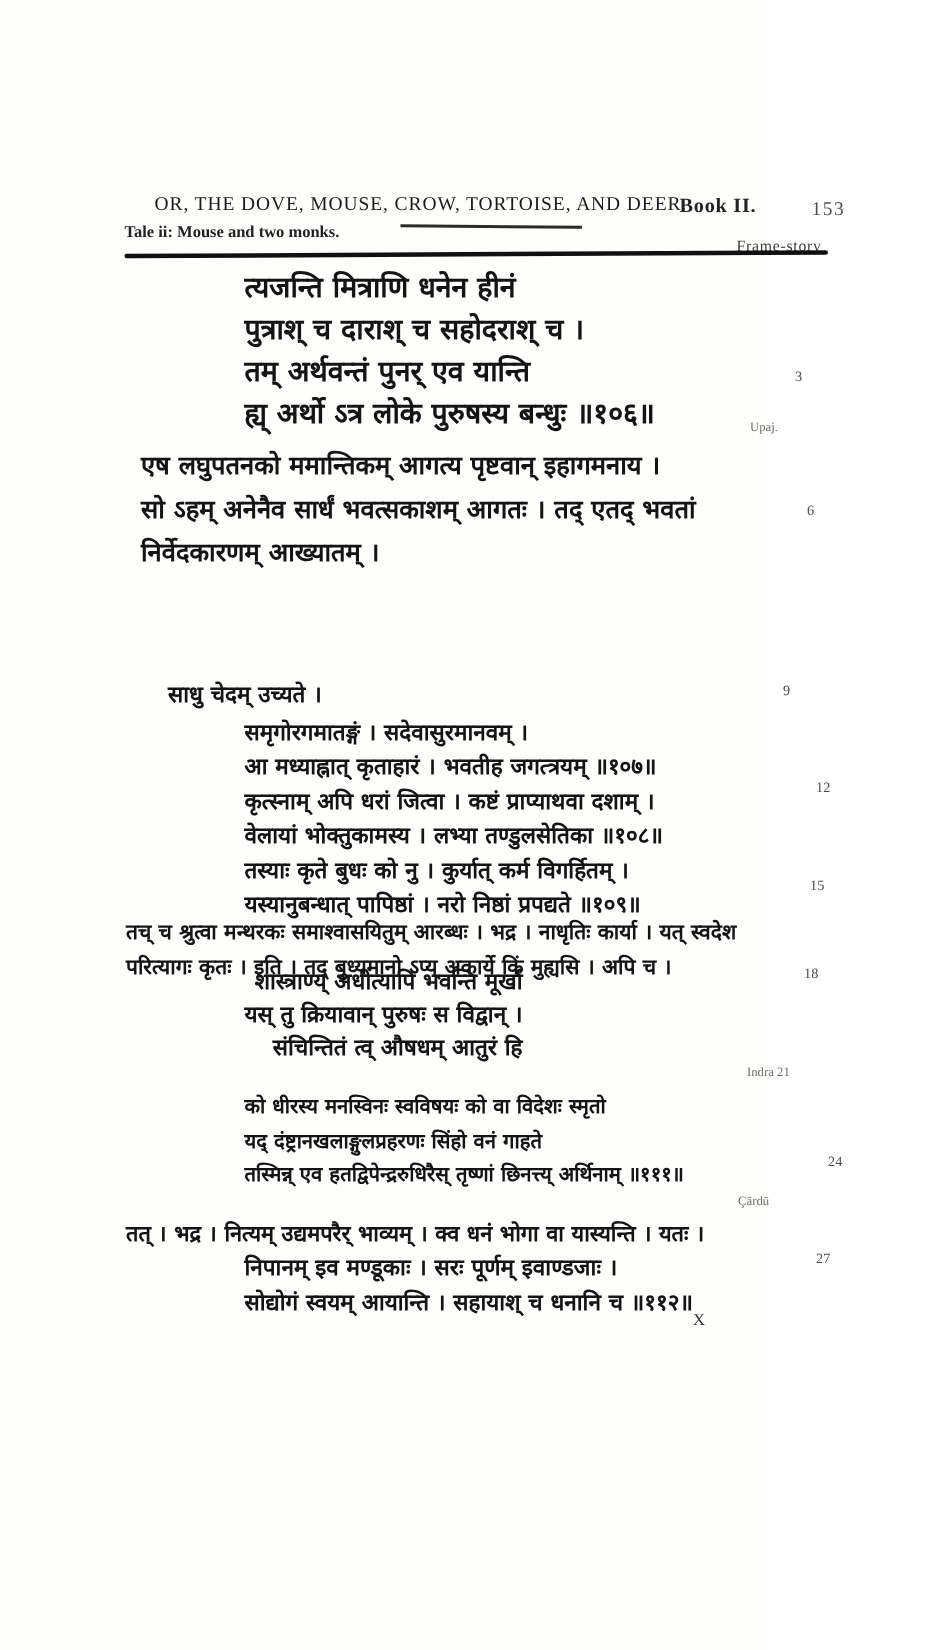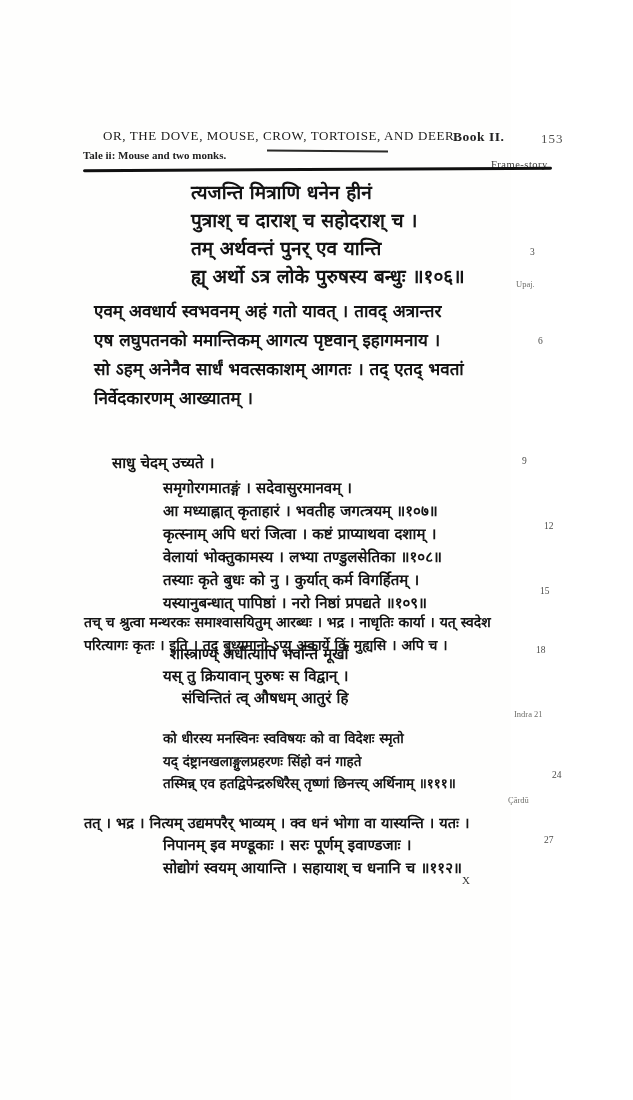--- a/index.html
+++ b/index.html
@@ -52,37 +52,37 @@
     transform:rotate(-0.3deg);
   }
   
   .dev{
     position:absolute;
     font-family:"DejaVu Sans", sans-serif;
     color:#141414;
     white-space:nowrap;
   }
   .dline{white-space:nowrap;}
-  .v106{left:163px;top:178px;font-size:19px;line-height:28px;font-weight:bold;margin-left:28px;}
+  .v106{left:163px;top:178px;font-size:19px;line-height:28px;font-weight:bold;}
   .prose1{left:94px;top:297px;font-size:17px;line-height:29px;font-weight:bold;}
   .sadhu{left:112px;top:452px;font-size:15px;line-height:22px;font-weight:bold;}
   .v107{left:163px;top:477px;font-size:15px;line-height:23px;font-weight:bold;}
   .prose2{left:84px;top:611px;font-size:14px;line-height:23px;font-weight:bold;}
   .v110{left:163px;top:643px;font-size:15px;line-height:22px;font-weight:bold;text-align:right;}
   .v111{left:163px;top:727px;font-size:13.5px;line-height:22.5px;font-weight:bold;}
   .prose3{left:84px;top:812px;font-size:14.5px;line-height:22px;font-weight:bold;}
   .v112{left:163px;top:834px;font-size:15px;line-height:23px;font-weight:bold;}
   
   .mnote{
     position:absolute;
     font-family:"Liberation Serif", serif;
     font-size:9.5px;color:#4c4c4a;
     white-space:nowrap;
   }
-  .mnote.meter{color:#6e6e6a;font-size:8.5px;margin-left:16px;}
+  .mnote.meter{color:#6e6e6a;font-size:8.5px;}
   .sig-mark{
     position:absolute;left:462px;top:874px;
     font-size:11px;color:#333;
     font-family:"Liberation Serif", serif;
   }
 </style>
 </head>
 <body>
 
 <div id="scan-page">
@@ -98,21 +98,20 @@
   <div class="dev v106">
     <div class="dline">त्यजन्ति मित्राणि धनेन हीनं</div>
     <div class="dline">पुत्राश् च दाराश् च सहोदराश् च ।</div>
     <div class="dline">तम् अर्थवन्तं पुनर् एव यान्ति</div>
     <div class="dline">ह्य् अर्थो ऽत्र लोके पुरुषस्य बन्धुः ॥१०६॥</div>
   </div>
   <div class="mnote" style="left:530px;top:247px;">3</div>
   <div class="mnote meter" style="left:500px;top:279px;">Upaj.</div>
 
   <div class="dev prose1">
-    <div class="dline">एवम् अवधार्य स्वभवनम् अहं गतो यावत् । तावद् अत्रान्तर</div>
     <div class="dline">एष लघुपतनको ममान्तिकम् आगत्य पृष्टवान् इहागमनाय ।</div>
     <div class="dline">सो ऽहम् अनेनैव सार्धं भवत्सकाशम् आगतः । तद् एतद् भवतां</div>
     <div class="dline">निर्वेदकारणम् आख्यातम् ।</div>
   </div>
   <div class="mnote" style="left:538px;top:336px;">6</div>
 
   <div class="dev sadhu">साधु चेदम् उच्यते ।</div>
   <div class="mnote" style="left:522px;top:456px;">9</div>
 
   <div class="dev v107">

